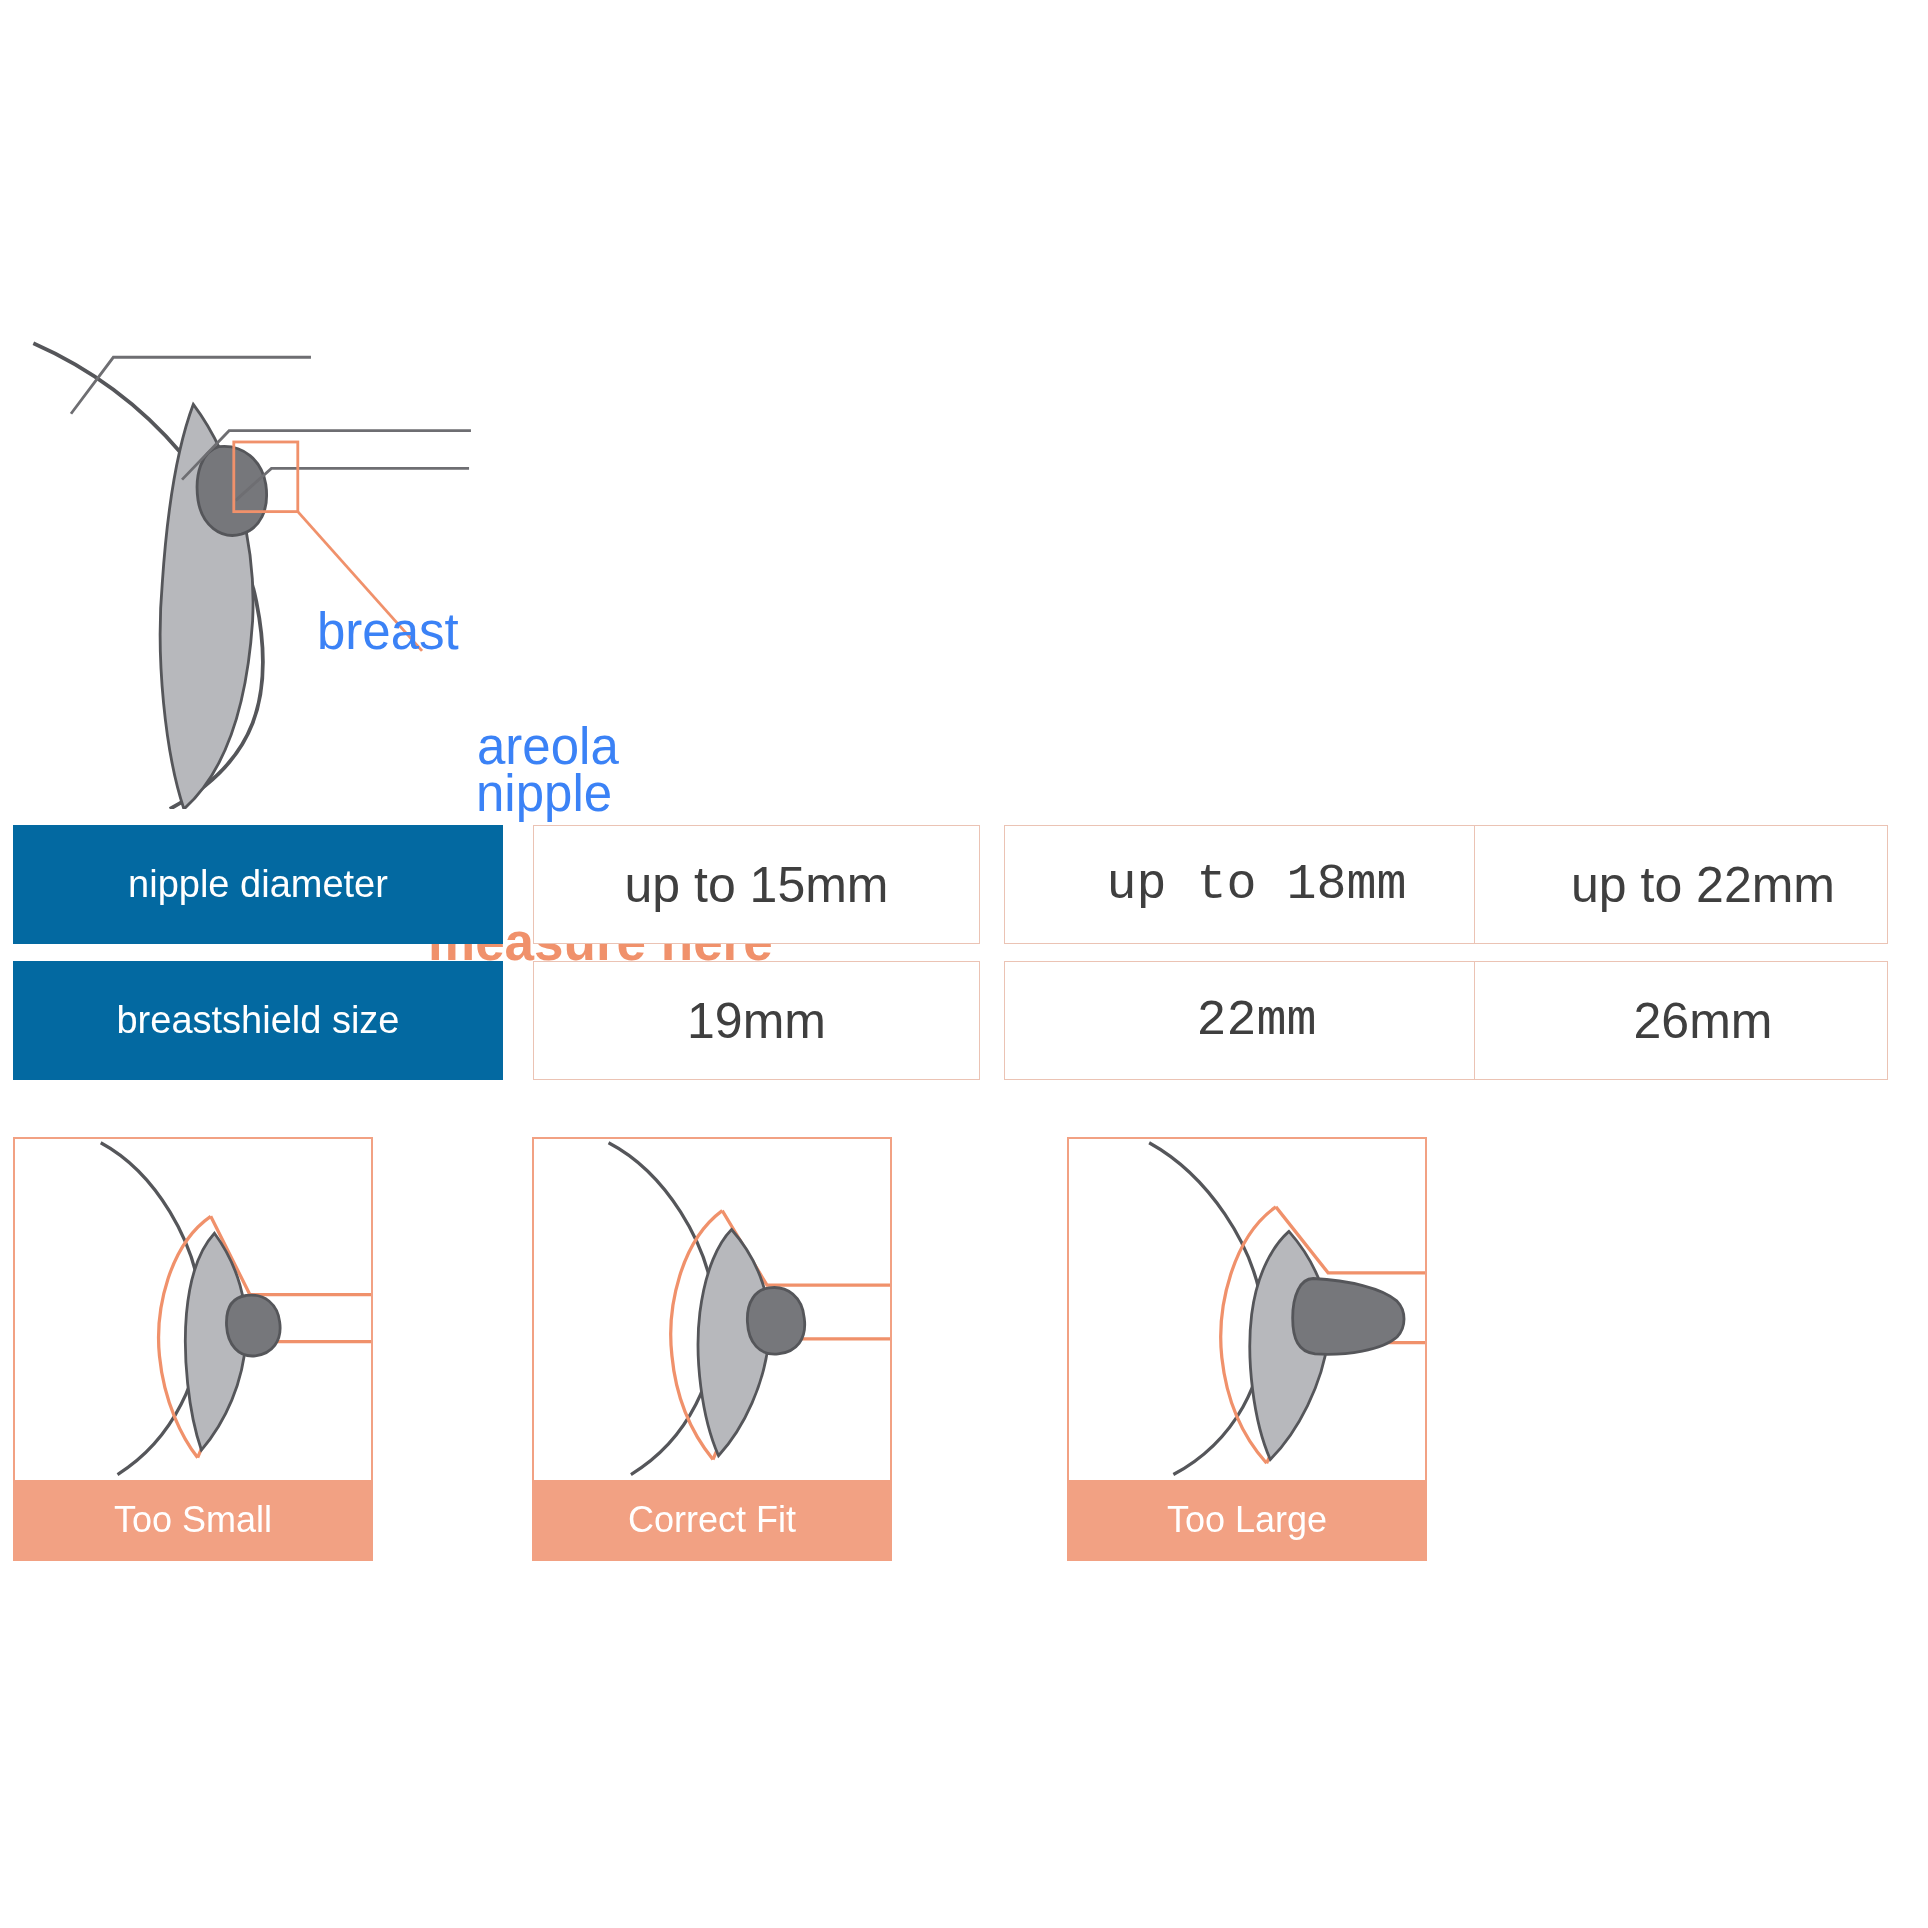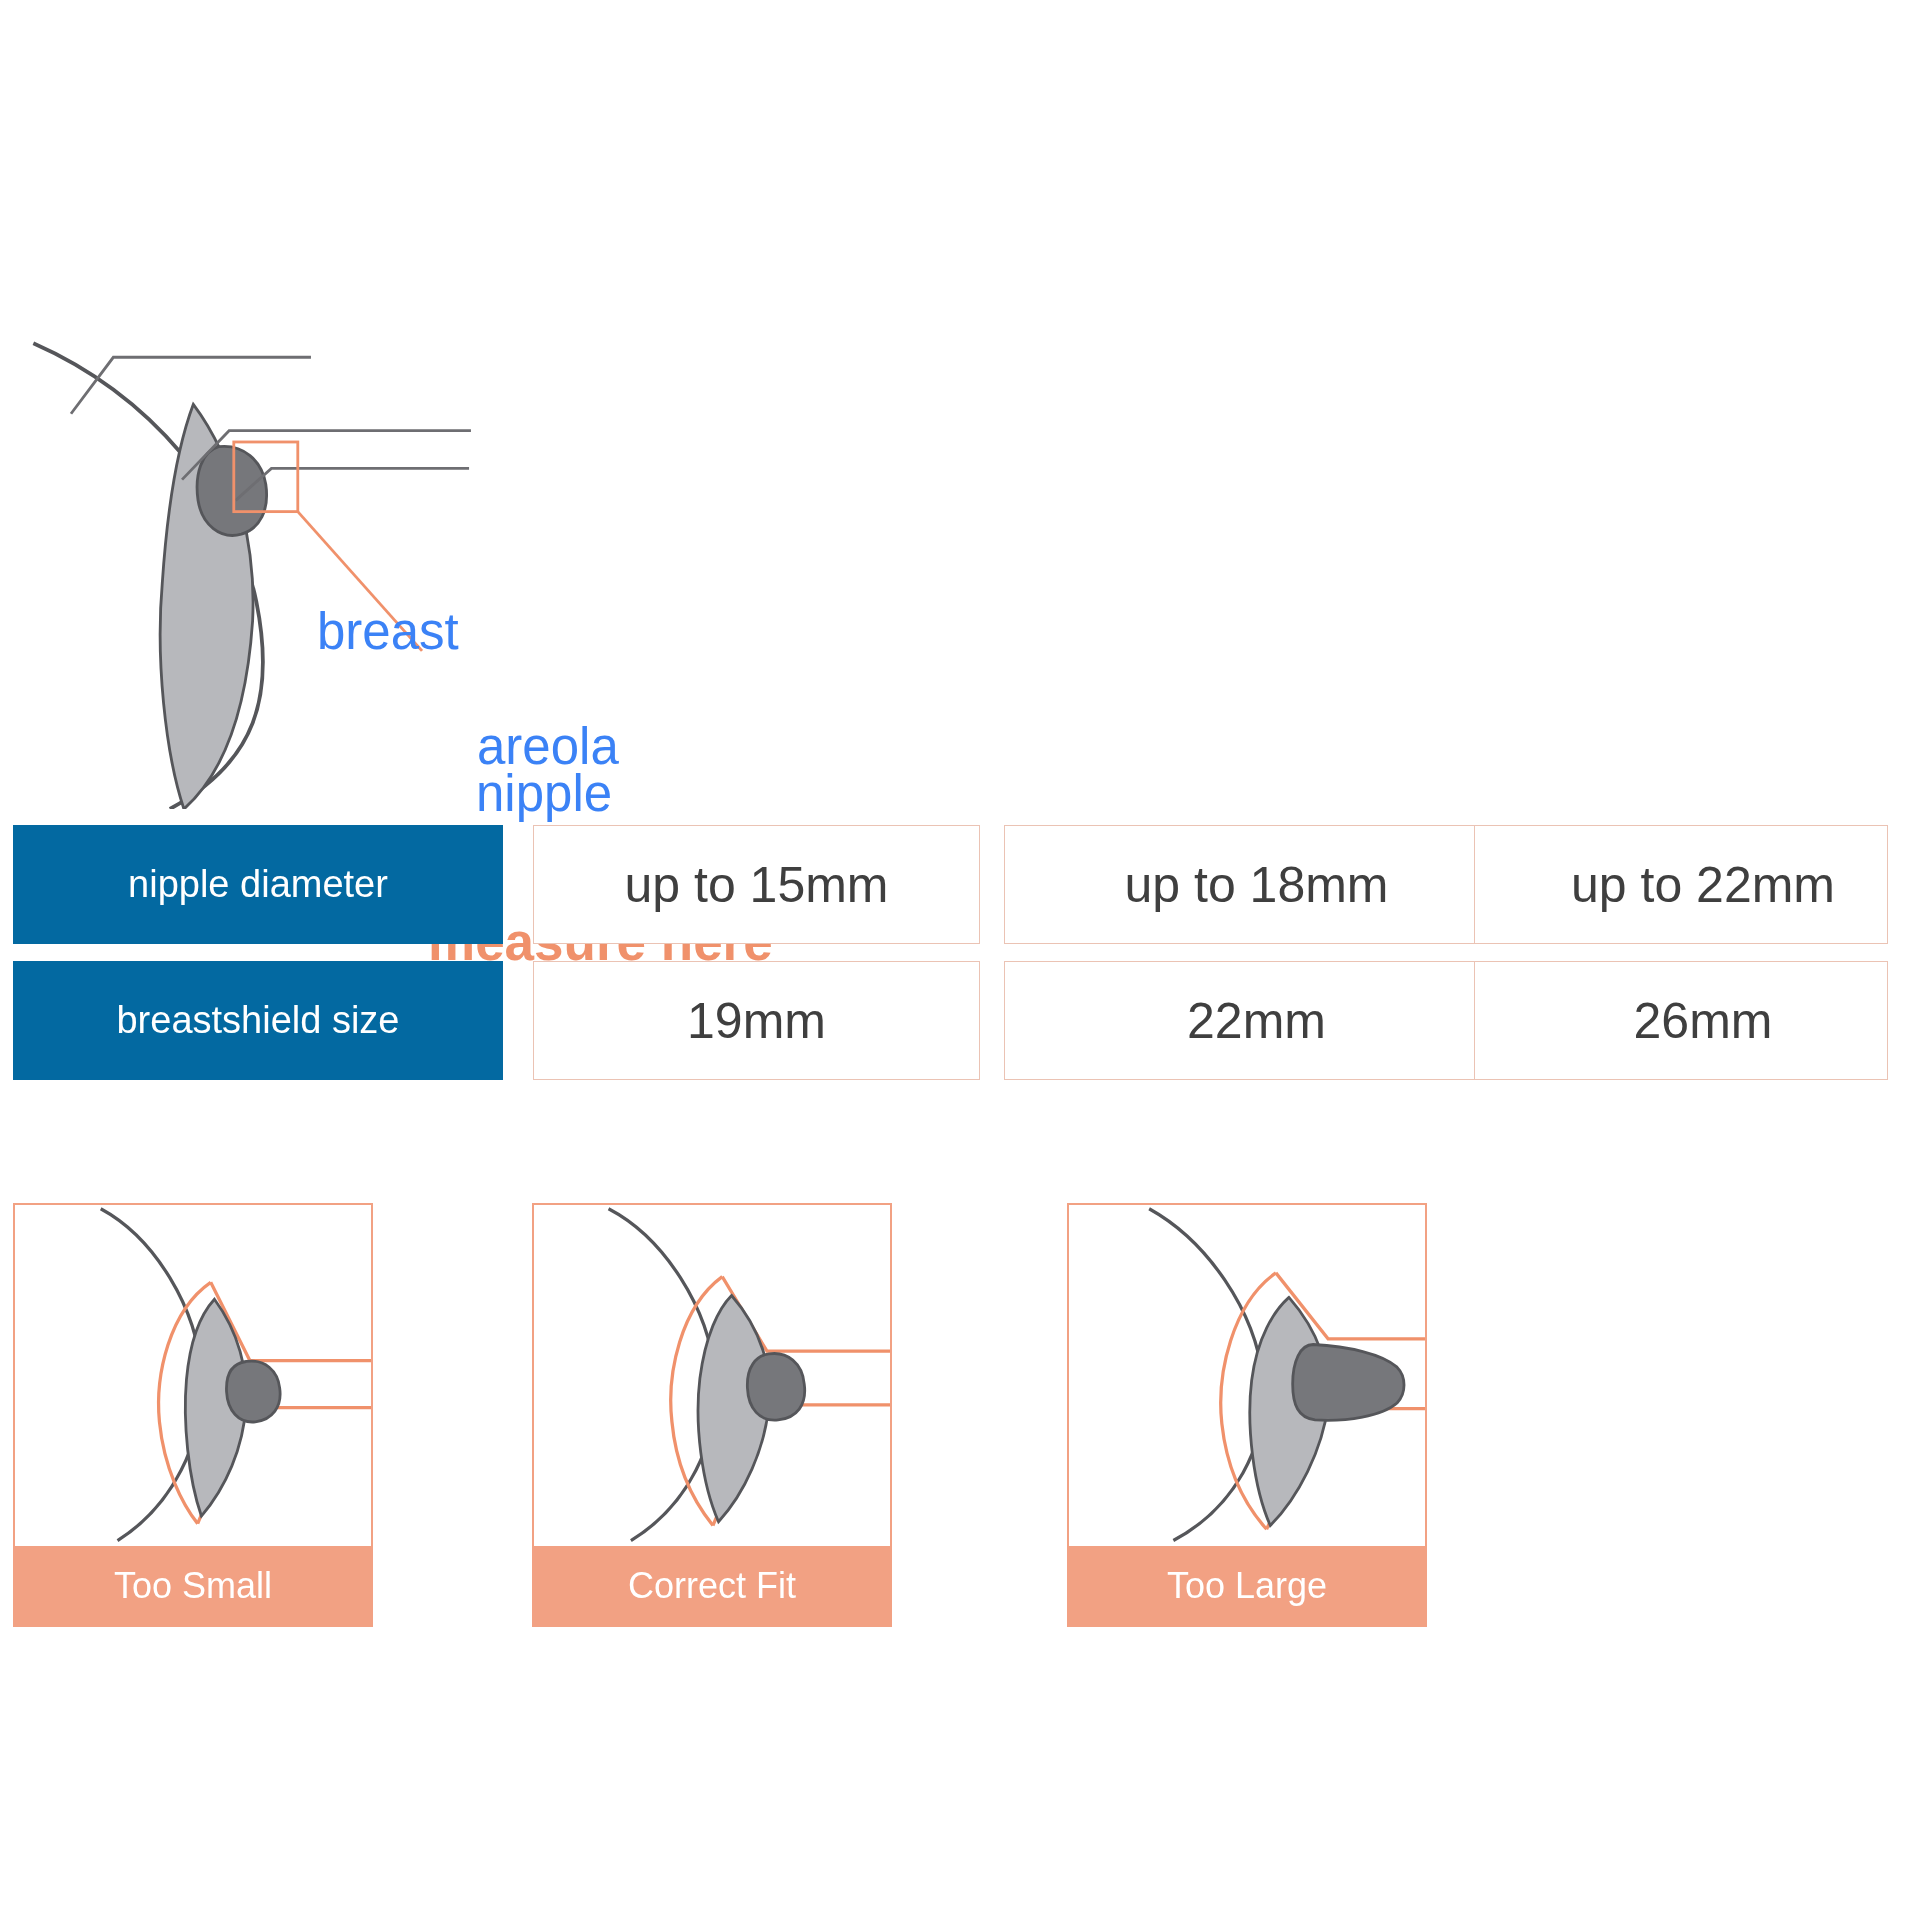--- a/index.html
+++ b/index.html
@@ -82,28 +82,28 @@
     border: 1.9px solid #EBC3B4;
     background: #ffffff;
     display: flex;
     align-items: center;
     justify-content: center;
     color: #3f3f3f;
     font-size: 50px;
     box-sizing: border-box;
   }
   .tbl-cell.c0 { left: 520px;  width: 447px; }
-  .tbl-cell.c1 { left: 991px; width: 505px; }
+  .tbl-cell.c1 { left: 991px; width: 505px; font-family: Liberation Mono, monospace; }
   .tbl-cell.c2 { left: 1461px; width: 414px; padding-left: 44px; }
 
   
   #fit-panels {
     position: absolute;
     left: 0;
-    top: 1203px;
+    top: 1137px;
     width: 1928px;
     height: 443px;
   }
   .fit-panel {
     position: absolute;
     top: 0;
     width: 360px;
     height: 424px;
     border: 2.8px solid #F2A183;
     box-sizing: border-box;

